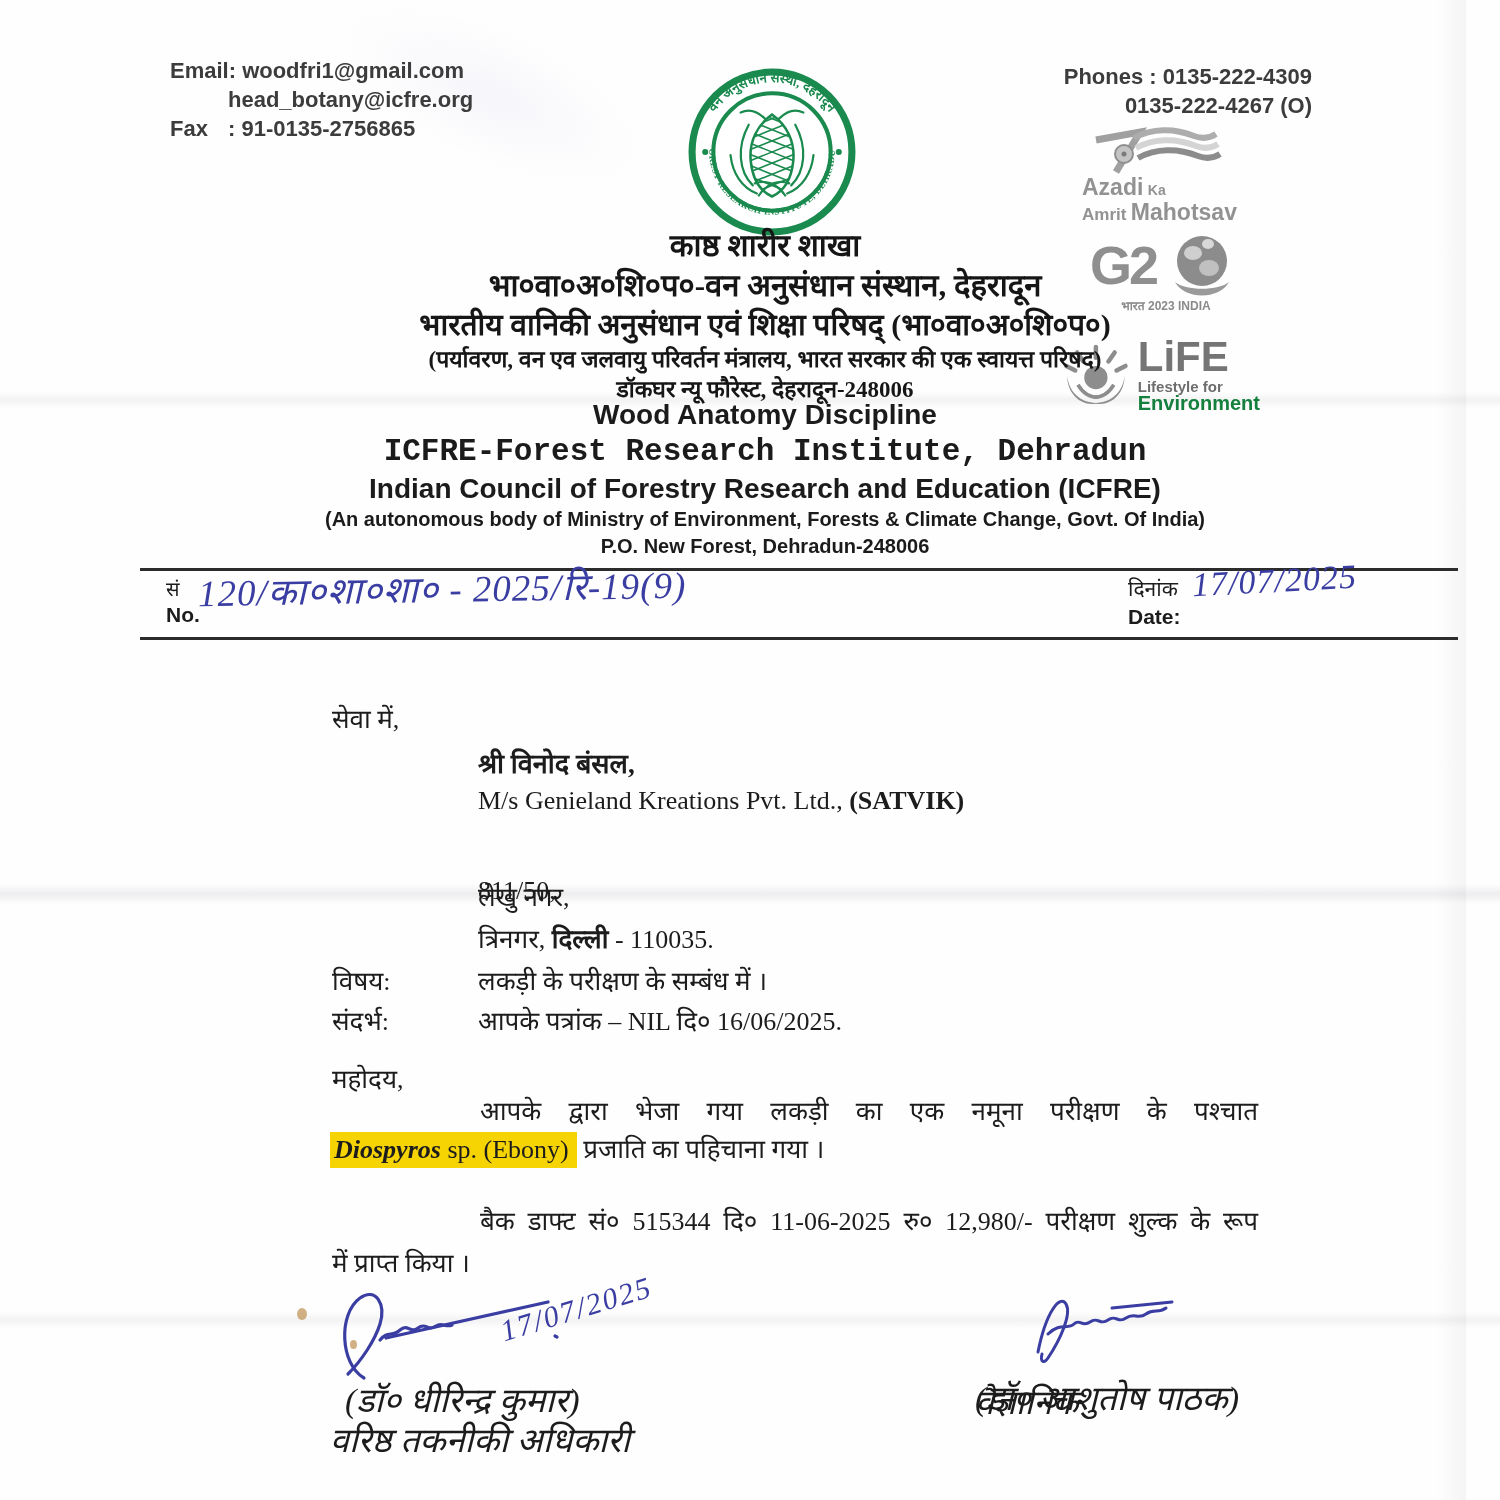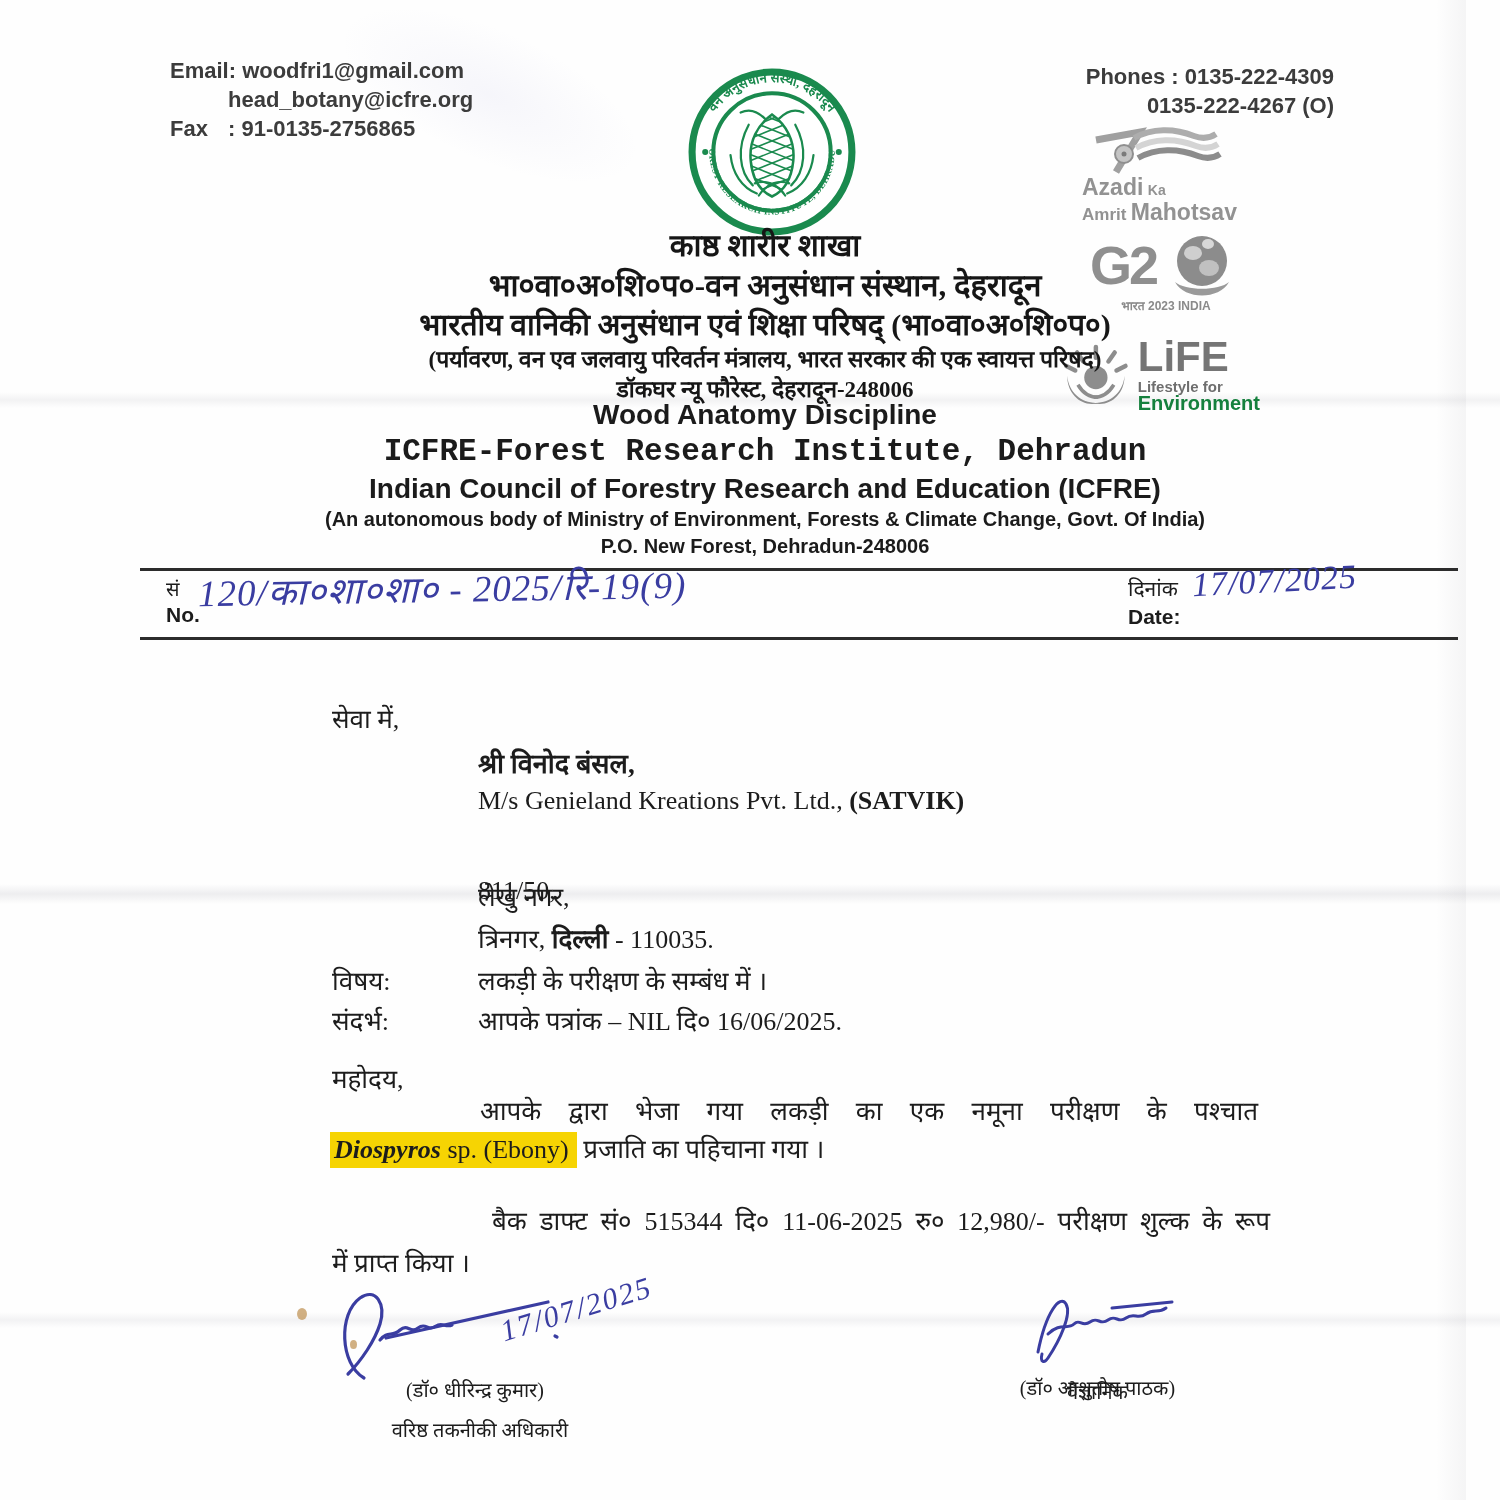--- a/index.html
+++ b/index.html
@@ -14,21 +14,21 @@
   .edge-shade{top:0;left:1436px;width:30px;height:1500px;background:linear-gradient(to right,rgba(120,120,128,0),rgba(120,120,128,.07));}
   .tint{top:30px;left:330px;width:320px;height:130px;background:radial-gradient(closest-side,rgba(150,150,210,.08),rgba(150,150,210,0));transform:rotate(24deg);}
   .speck{border-radius:50%;background:#bd8e4e;opacity:.7;}
 
   
   .contact{font-family:"Liberation Sans", sans-serif;font-weight:700;font-size:22px;line-height:29px;color:#3c3c3c;}
   .contact-left{left:170px;top:56px;}
   .contact-left .row2{padding-left:58px;}
   .fax-row{display:flex;}
   .fax-row .lab{width:58px;}
-  .contact-right{top:62px;right:166px;text-align:right;}
+  .contact-right{top:62px;right:188px;text-align:right;}
 
   
   .head-hi{left:285px;top:226px;width:960px;text-align:center;font-weight:700;color:#161616;}
   .head-hi .h1{font-size:31px;line-height:40px;}
   .head-hi .h2{font-size:31px;line-height:39px;}
   .head-hi .h3{font-size:30px;line-height:39px;}
   .head-hi .h4{font-size:23px;line-height:31px;}
   .head-hi .h5{font-size:23px;line-height:30px;}
   .head-en{left:285px;top:397px;width:960px;text-align:center;font-family:"Liberation Sans", sans-serif;color:#1b1b1b;}
   .head-en .e1{font-size:28px;font-weight:700;line-height:36px;}
@@ -49,21 +49,21 @@
 
   
   .t26{font-size:26px;white-space:nowrap;}
   .bold{font-weight:700;}
   .justify-line{font-size:26px;text-align:justify;text-align-last:justify;white-space:normal;}
   .hl{background:#f6d403;padding:3px 8px 4px 4px;}
   .sp-it{font-weight:700;font-style:italic;}
 
   
   .sig-date{left:498px;top:1292px;font-size:30px;transform:rotate(-17deg);letter-spacing:2px;white-space:nowrap;}
-  .sig-name{font-size:20px;text-align:center;white-space:nowrap;}
+  .sig-name{font-size:34px;text-align:left;white-space:nowrap;font-style:italic;}
 </style>
 </head>
 <body>
 
 <div id="canvas">
 
   <div class="abs crease crease1"></div>
   <div class="abs crease crease2"></div>
   <div class="abs crease crease3"></div>
   <div class="abs edge-shade"></div>
@@ -226,21 +226,21 @@
   <div class="abs t26" style="left:332px;top:962px;">विषय:</div>
   <div class="abs t26" style="left:478px;top:962px;">लकड़ी के परीक्षण के सम्बंध में ।</div>
   <div class="abs t26" style="left:332px;top:1002px;">संदर्भ:</div>
   <div class="abs t26" style="left:478px;top:1002px;">आपके पत्रांक – NIL   दि० 16/06/2025.</div>
 
   <div class="abs t26" style="left:332px;top:1060px;">महोदय,</div>
   <div class="abs justify-line" style="left:480px;top:1092px;width:778px;">आपके द्वारा भेजा गया लकड़ी का एक नमूना परीक्षण के पश्चात</div>
   <div class="abs t26" style="left:330px;top:1130px;">
     <span class="hl"><span class="sp-it">Diospyros</span><span> sp. (Ebony)</span></span><span> प्रजाति का पहिचाना गया ।</span>
   </div>
-  <div class="abs justify-line" style="left:492px;top:1202px;width:778px;">बैक डाफ्ट सं० 515344 दि० 11-06-2025 रु० 12,980/- परीक्षण शुल्क के रूप</div>
+  <div class="abs justify-line" style="left:480px;top:1202px;width:778px;">बैक डाफ्ट सं० 515344 दि० 11-06-2025 रु० 12,980/- परीक्षण शुल्क के रूप</div>
   <div class="abs t26" style="left:332px;top:1244px;">में प्राप्त किया ।</div>
 
   <svg class="abs" style="left:330px;top:1278px;" width="330" height="110" viewBox="0 0 330 110">
     <g stroke="#3a3da1" stroke-width="3.2" fill="none" stroke-linecap="round">
       <path d="M34,100 C10,86 8,36 30,20 C46,9 56,26 50,46 C45,62 32,82 18,96"></path>
       <path d="M50,62 C58,52 62,60 70,52 C78,45 80,56 88,50 C96,44 98,54 106,48 C112,44 116,50 122,47"></path>
       <path d="M56,60 L218,24"></path>
       <path d="M225,58 l2,1"></path>
     </g>
   </svg>

